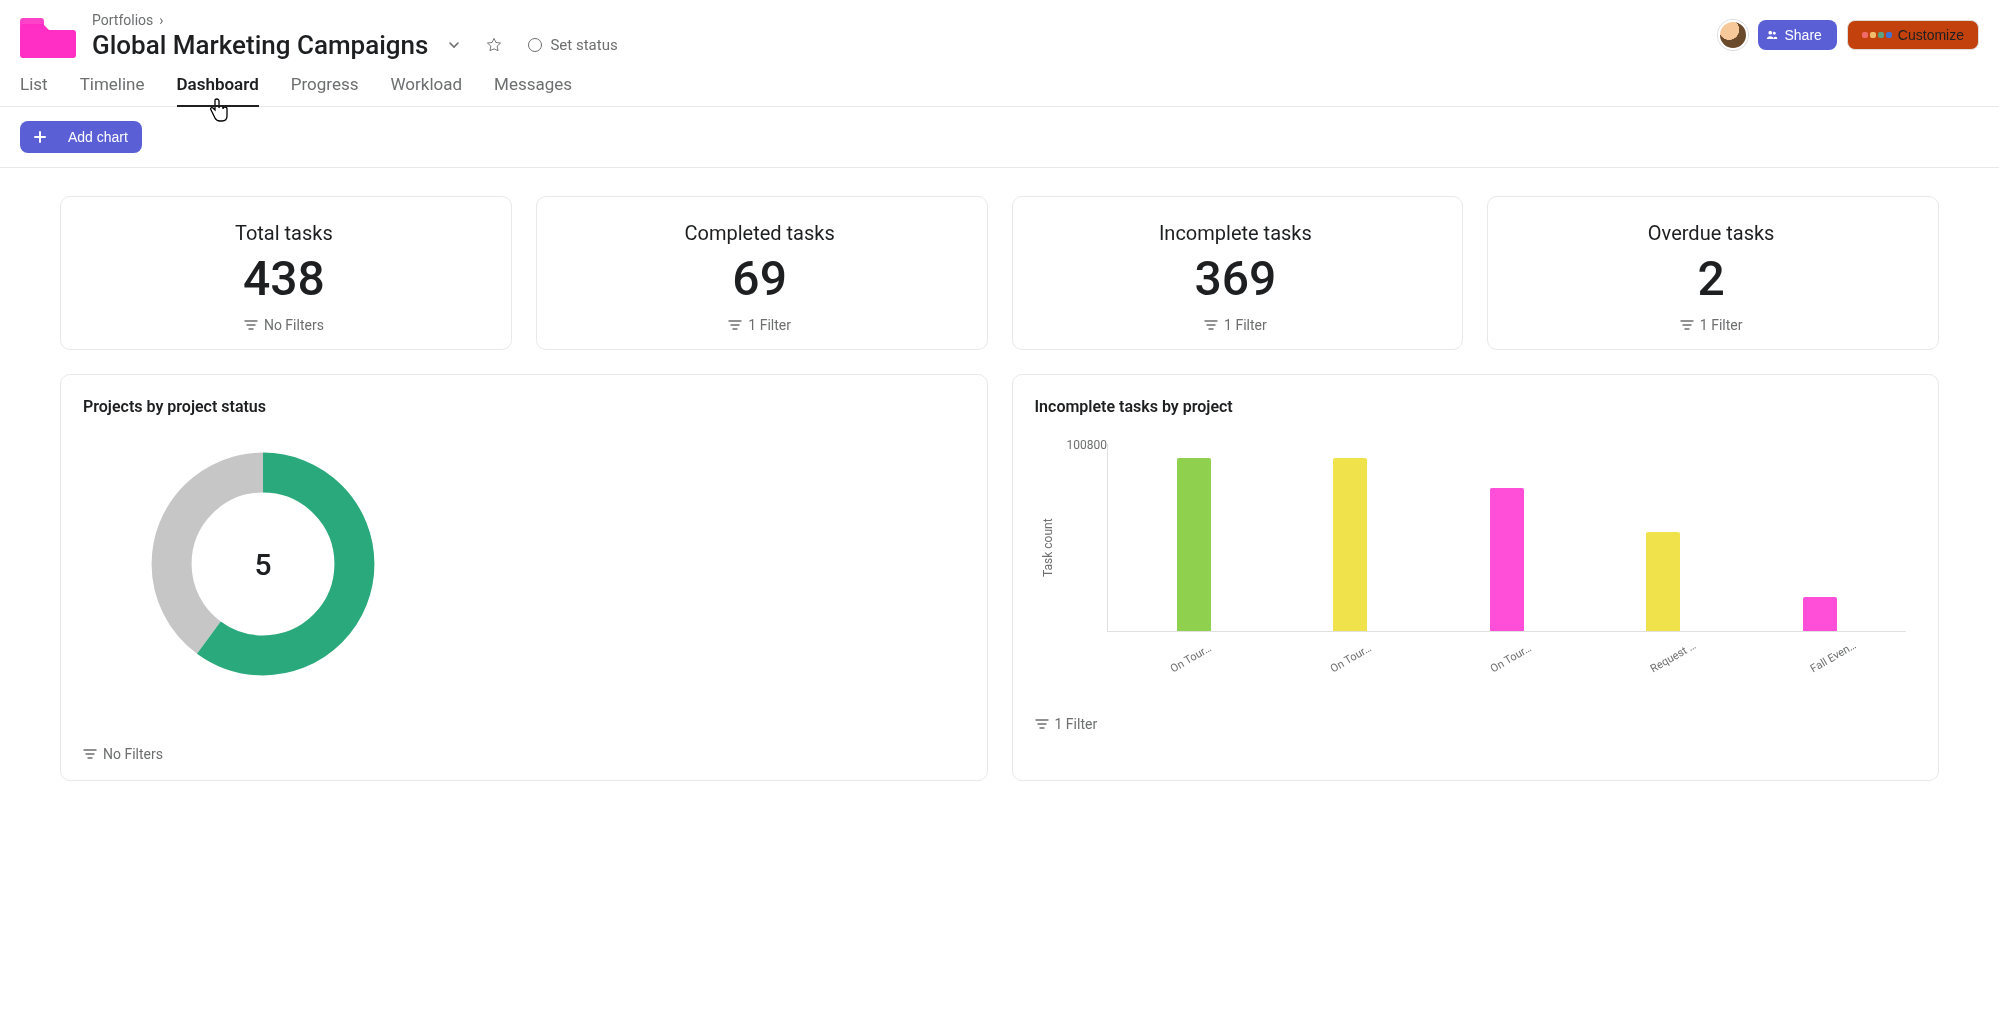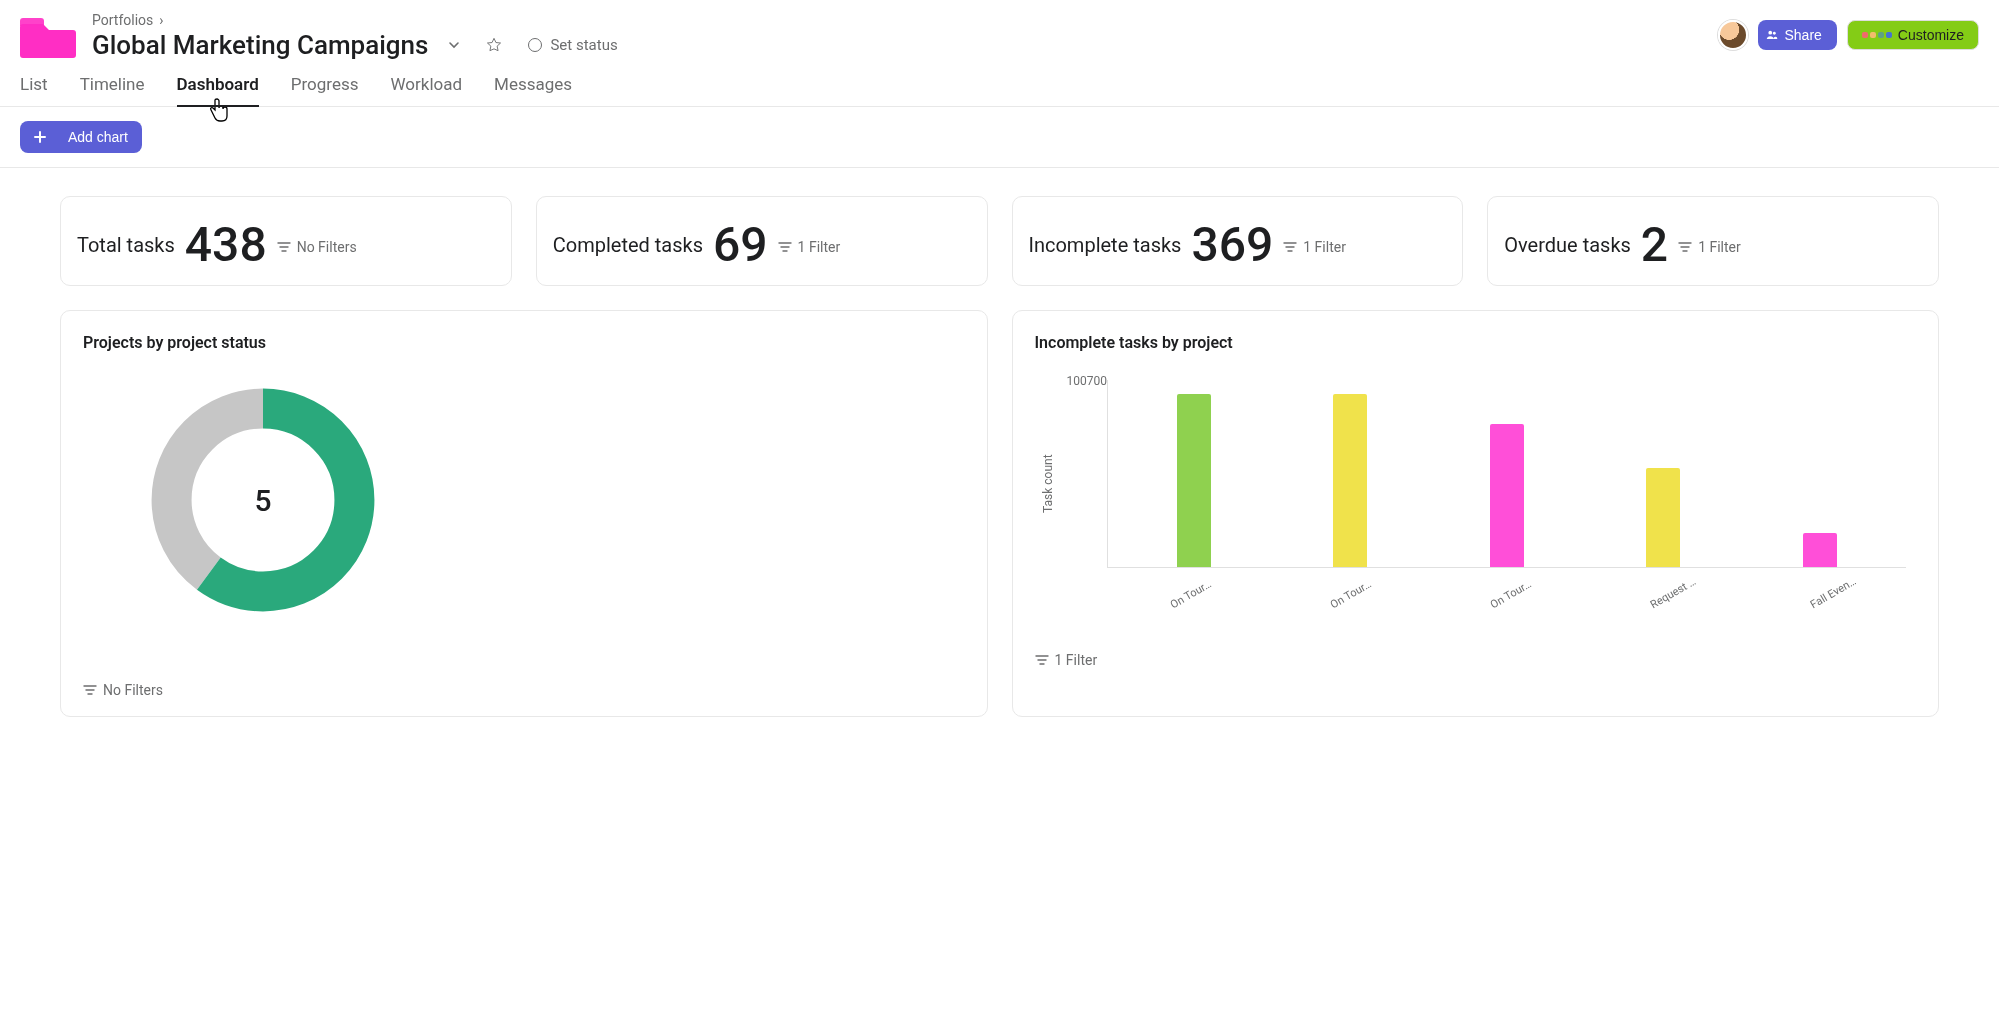--- a/index.html
+++ b/index.html
@@ -75,21 +75,21 @@
     width: 30px; height: 30px; border-radius: 50%;
     background: radial-gradient(circle at 35% 30%, #f7c89a 0 40%, #6b4a2b 41% 100%);
     border: 2px solid #fff; box-shadow: 0 0 0 1px #ddd;
   }
   .btn {
     display: inline-flex; align-items: center; gap: 6px;
     padding: 6px 14px; border-radius: 8px; font-size: 14px;
     border: 1px solid transparent; cursor: pointer; font-weight: 500;
   }
   .btn-purple { background: var(--purple); color: #fff; padding-left: 6px; }
-  .btn-outline { background: #84cc16; border-color: #ddd; color: var(--text); }
+  .btn-outline { background: #c2410c; border-color: #ddd; color: var(--text); }
   .customize-dots {
     display: inline-flex; gap: 2px;
   }
   .customize-dots span {
     width: 6px; height: 6px; border-radius: 2px;
   }
   .customize-dots span:nth-child(1){background:#f06a6a;}
   .customize-dots span:nth-child(2){background:#f1bd6c;}
   .customize-dots span:nth-child(3){background:#5da283;}
   .customize-dots span:nth-child(4){background:#4573d2;}
@@ -129,21 +129,21 @@
   }
   .stat-row {
     display: grid; grid-template-columns: repeat(4, 1fr); gap: 24px;
   }
   .card {
     border: 1px solid var(--border); border-radius: 10px;
     background: #fff;
   }
   .stat-card {
     padding: 24px 20px 16px 16px; text-align: center;
-    display: flex; flex-direction: row; align-items: center; gap: 10px;
+    display: flex; flex-direction: column; align-items: center; gap: 10px;
   }
   .stat-label { font-size: 20px; color: var(--text); font-weight: 400; }
   .stat-value { font-size: 48px; font-weight: 500; line-height: 1; }
   .filter-row {
     display: inline-flex; align-items: center; gap: 6px;
     color: var(--muted); font-size: 14px; cursor: pointer;
     margin-top: 4px;
   }
   .filter-icon { width: 14px; height: 12px; }
 
@@ -367,21 +367,21 @@
       </div>
     </div>
 
     <div class="card chart-card">
       <h3 class="chart-title">Incomplete tasks by project</h3>
       <div class="bar-area">
         <div class="y-axis-label">Task count</div>
         <div class="bar-plot">
           <div class="y-ticks">
             <span>100</span>
-            <span>70</span>
+            <span>80</span>
             <span>0</span>
           </div>
           <div class="plot-inner" id="bar-plot-inner">
               <div class="bar" style="height: 92.7273%; background: rgb(143, 209, 79);"></div>
               <div class="bar" style="height: 92.7273%; background: rgb(240, 226, 75);"></div>
               <div class="bar" style="height: 76.3636%; background: rgb(255, 79, 216);"></div>
               <div class="bar" style="height: 52.7273%; background: rgb(240, 226, 75);"></div>
               <div class="bar" style="height: 18.1818%; background: rgb(255, 79, 216);"></div>
             </div>
           <div class="x-labels" id="bar-x-labels" style="position:absolute;left:0;right:0;bottom:-26px;">

